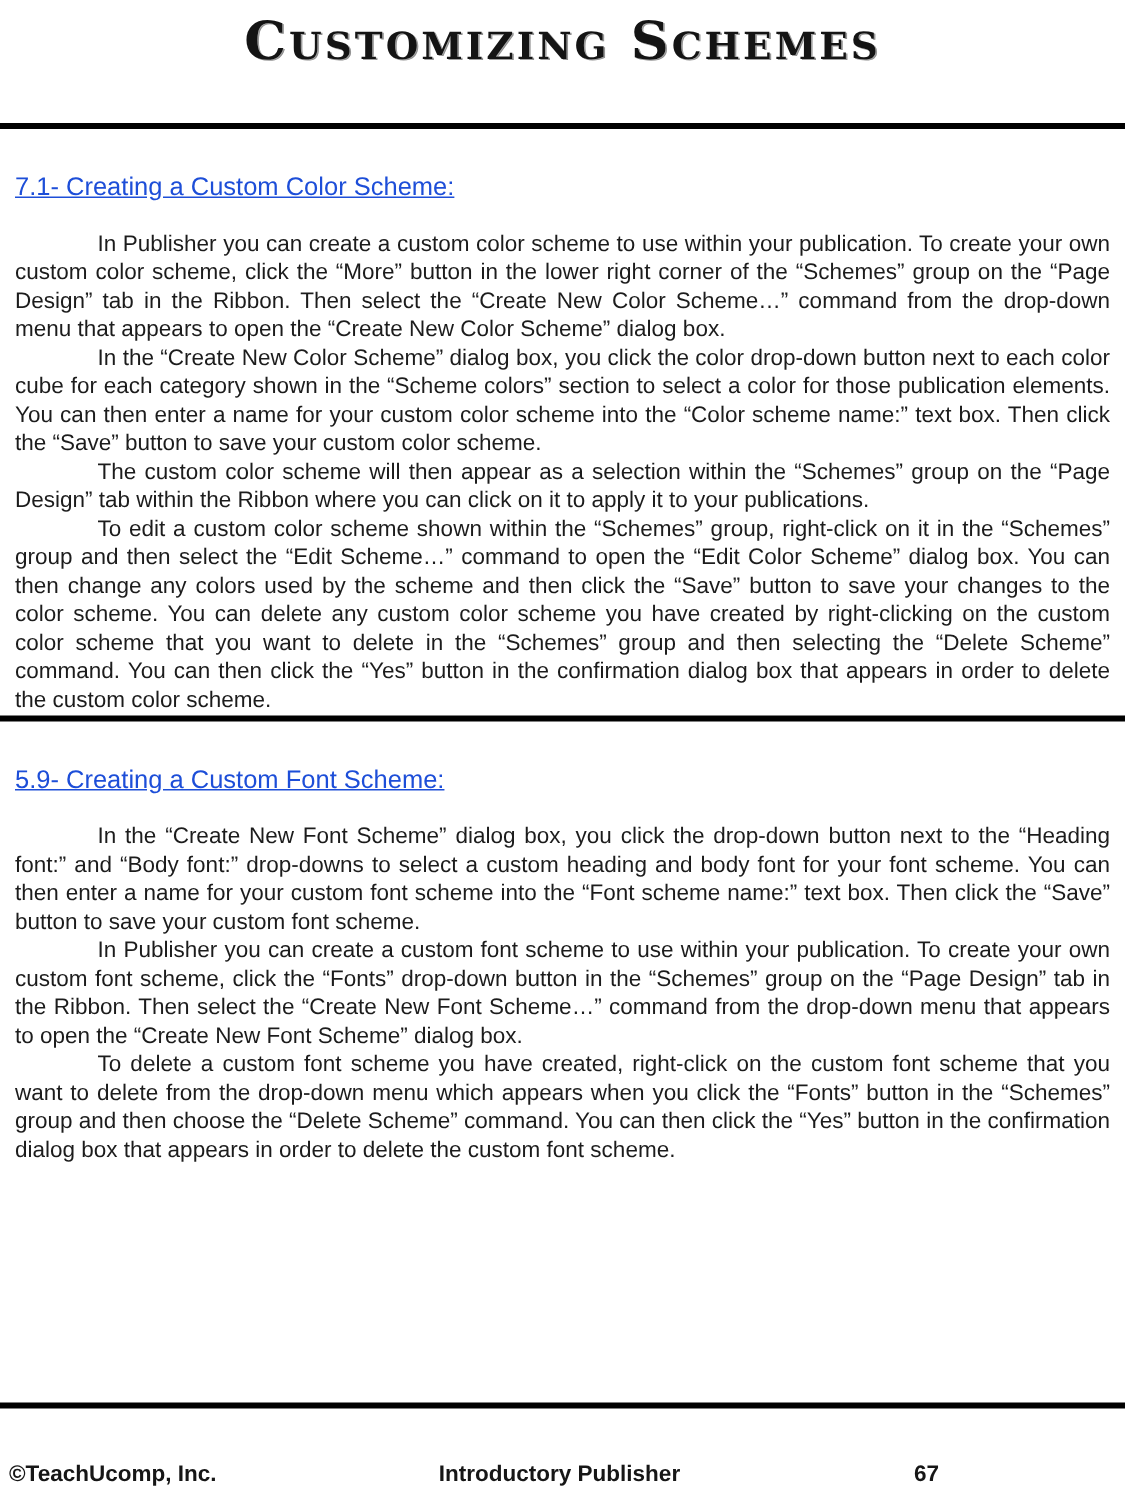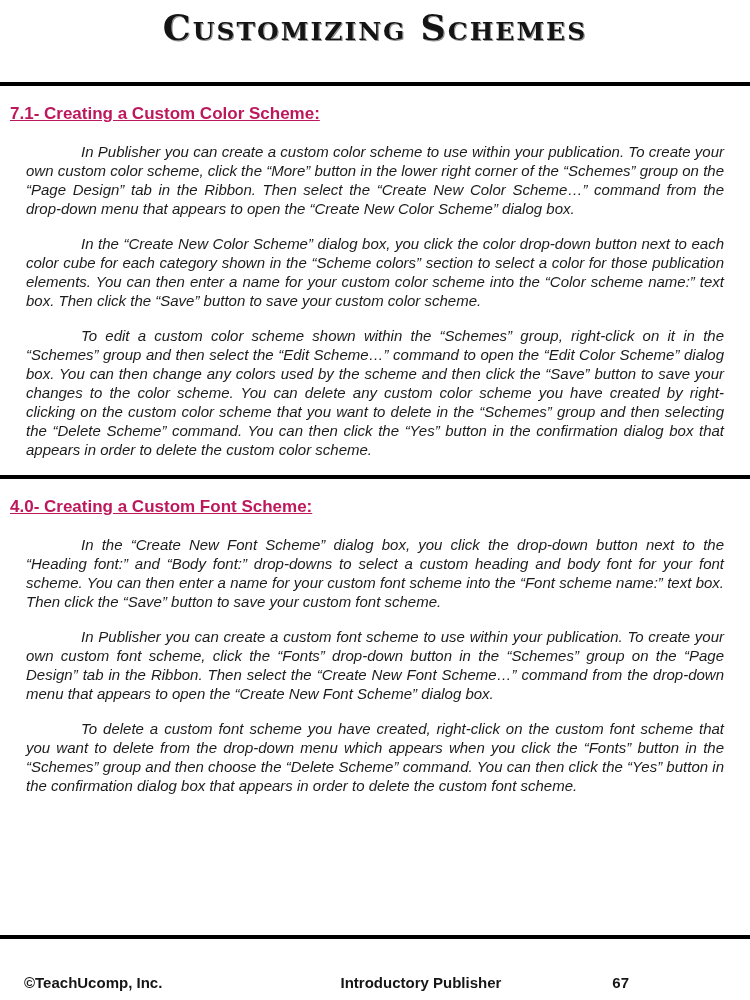--- a/index.html
+++ b/index.html
@@ -31,78 +31,78 @@
     text-shadow: 0 0 1px #ffffff, 1px 1px 0 #8a8a8a;
   }
   .rule {
     height: 4px;
     background: #000000;
     width: 750px;
   }
   .rule-top { margin-top: 34px; }
   .rule-mid { margin-top: 1px; }
   .section-heading {
-    margin: 18px 10px 0 10px;
+    margin: 29px 10px 0 10px;
     font-size: 17px;
     line-height: 20px;
-    font-weight: bold;
+    font-weight: normal;
     text-decoration: underline;
-    color: #be185d;
+    color: #1d4ed8;
   }
   .body-text {
     margin: 18px 10px 0 10px;
     font-size: 15px;
     line-height: 19px;
     text-align: justify;
     color: #1c1c1c;
   }
   .body-text p {
-    margin: 16px;
+    margin: 0;
     text-indent: 55px;
-    font-style: italic;
   }
   .footer {
     position: absolute;
     left: 0;
     bottom: 0;
     width: 750px;
   }
   .footer-row {
     display: flex;
     align-items: baseline;
-    padding: 7px 10px 9px 24px;
+    padding: 7px 10px 9px 6px;
     font-size: 15px;
     font-weight: bold;
     color: #161616;
     margin-top: 28px;
   }
   .footer-left  { flex: 1; text-align: left; }
-  .footer-center{ flex: 1; text-align: right; }
+  .footer-center{ flex: 1; text-align: center; }
   .footer-right { flex: 1; text-align: center; }
 </style>
 </head>
 <body>
 
 <div class="page">
 
   <h1 class="doc-title">Customizing Schemes</h1>
 
   <div class="rule rule-top"></div>
 
   <h2 class="section-heading">7.1- Creating a Custom Color Scheme:</h2>
 
   <div class="body-text">
     <p>In Publisher you can create a custom color scheme to use within your publication. To create your own custom color scheme, click the “More” button in the lower right corner of the “Schemes” group on the “Page Design” tab in the Ribbon. Then select the “Create New Color Scheme…” command from the drop-down menu that appears to open the “Create New Color Scheme” dialog box.</p>
     <p>In the “Create New Color Scheme” dialog box, you click the color drop-down button next to each color cube for each category shown in the “Scheme colors” section to select a color for those publication elements. You can then enter a name for your custom color scheme into the “Color scheme name:” text box. Then click the “Save” button to save your custom color scheme.</p>
+    <p>The custom color scheme will then appear as a selection within the “Schemes” group on the “Page Design” tab within the Ribbon where you can click on it to apply it to your publications.</p>
     <p>To edit a custom color scheme shown within the “Schemes” group, right-click on it in the “Schemes” group and then select the “Edit Scheme…” command to open the “Edit Color Scheme” dialog box. You can then change any colors used by the scheme and then click the “Save” button to save your changes to the color scheme. You can delete any custom color scheme you have created by right-clicking on the custom color scheme that you want to delete in the “Schemes” group and then selecting the “Delete Scheme” command. You can then click the “Yes” button in the confirmation dialog box that appears in order to delete the custom color scheme.</p>
   </div>
 
   <div class="rule rule-mid"></div>
 
-  <h2 class="section-heading">4.0- Creating a Custom Font Scheme:</h2>
+  <h2 class="section-heading">5.9- Creating a Custom Font Scheme:</h2>
 
   <div class="body-text">
     <p>In the “Create New Font Scheme” dialog box, you click the drop-down button next to the “Heading font:” and “Body font:” drop-downs to select a custom heading and body font for your font scheme. You can then enter a name for your custom font scheme into the “Font scheme name:” text box. Then click the “Save” button to save your custom font scheme.</p>
     <p>In Publisher you can create a custom font scheme to use within your publication. To create your own custom font scheme, click the “Fonts” drop-down button in the “Schemes” group on the “Page Design” tab in the Ribbon. Then select the “Create New Font Scheme…” command from the drop-down menu that appears to open the “Create New Font Scheme” dialog box.</p>
     <p>To delete a custom font scheme you have created, right-click on the custom font scheme that you want to delete from the drop-down menu which appears when you click the “Fonts” button in the “Schemes” group and then choose the “Delete Scheme” command. You can then click the “Yes” button in the confirmation dialog box that appears in order to delete the custom font scheme.</p>
   </div>
 
   <div class="footer">
     <div class="rule"></div>
     <div class="footer-row">

